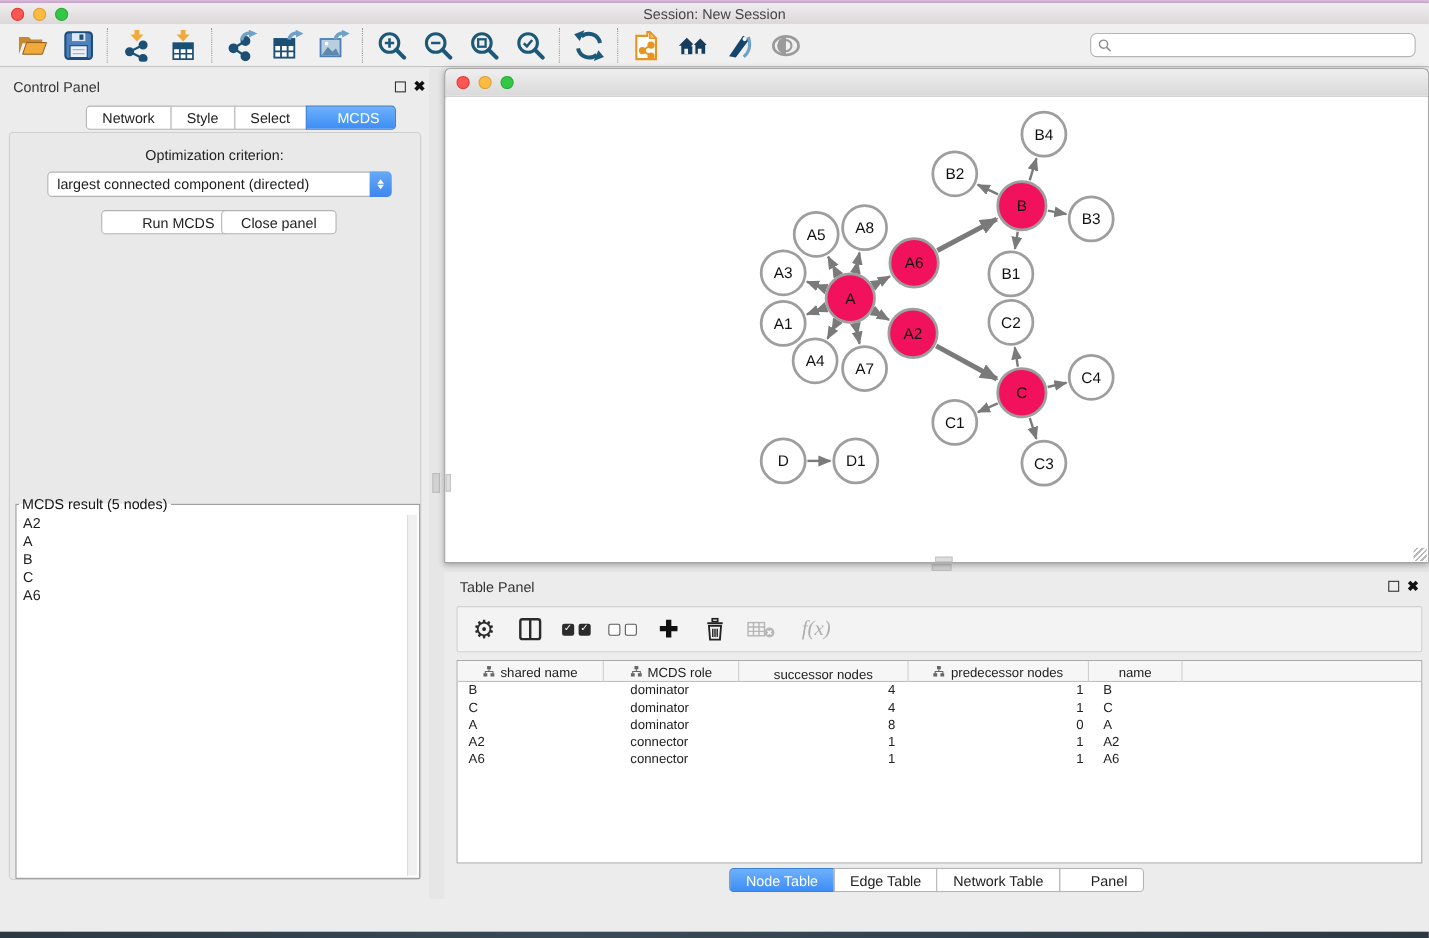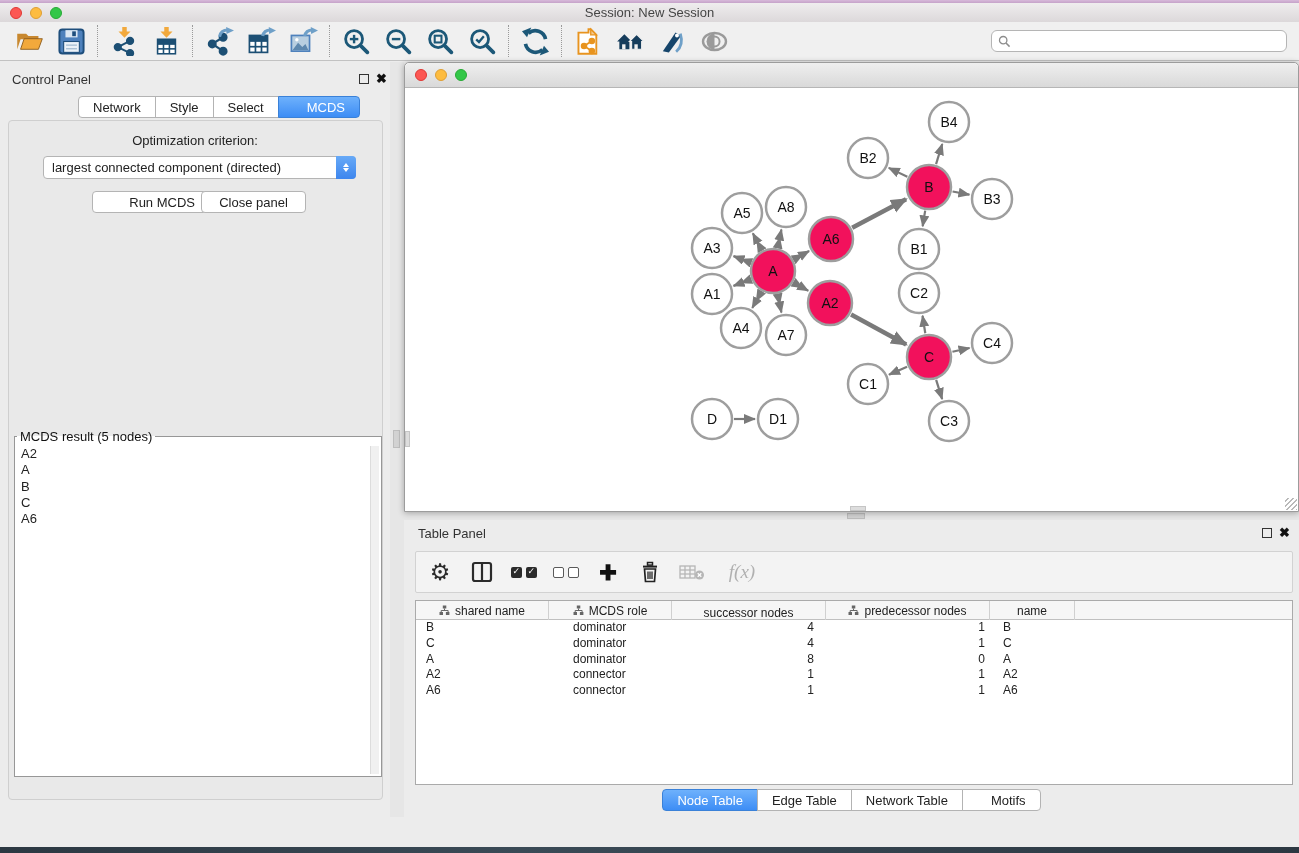--- a/index.html
+++ b/index.html
@@ -74,21 +74,21 @@
   .chev-up { width:0; height:0; border-left:3.5px solid transparent;
     border-right:3.5px solid transparent; border-bottom:4px solid #fff; }
   .chev-dn { width:0; height:0; border-left:3.5px solid transparent;
     border-right:3.5px solid transparent; border-top:4px solid #fff; }
   .mac-btn { background:#fff; border:1px solid #b4b4b4; border-radius:4px;
     height:22px; font-size:13px; font-family:"Liberation Sans",sans-serif;
     color:#222; padding:0 12px; }
   #run-btn { left:92px; top:129px; width:116px;text-align:right; }
   #closepanel-btn { left:201px; top:129px; width:105px; }
 
-  #result-box { left:14px; top:367px; width:368px; height:348px;
+  #result-box { left:14px; top:389px; width:368px; height:348px;
     border:1px solid #979797; background:#fff; }
   #result-box legend { font-size:13px; color:#111; padding:0 3px; margin-left:2px; }
   #result-list { position:absolute; left:2px; top:2px; bottom:2px; right:12px;
     font-size:13px; line-height:16.3px; padding-left:4px; overflow:hidden; }
   #result-scroll { position:absolute; top:2px; bottom:2px; right:2px; width:9px;
     background:#f0f0f0; border-left:1px solid #dcdcdc; }
 
   
   #v-gutter { left:390px; top:62px; width:14px; height:755px; background:#e6e6e6; }
   #v-gutter .handle { position:absolute; left:3px; top:368px; width:7px; height:18px;
@@ -666,21 +666,21 @@
           <div class="td a-r1" style="width: 164px;">1</div>
           <div class="td a-l2" style="width: 85px;">A6</div>
         </div>
       </div>
   </div>
 
   <div class="abs seg" id="tp-tabs">
       <button class="seg-btn active">Node Table</button>
       <button class="seg-btn">Edge Table</button>
       <button class="seg-btn">Network Table</button>
-      <button class="seg-btn">Motifs</button>
+      <button class="seg-btn">Panel</button>
     </div>
 </div>
 
 <div id="statusbar" class="abs">
   <div id="list-btn">
     <svg width="16" height="14" viewBox="0 0 16 14">
       <g fill="#333">
         <rect x="1" y="1" width="2.6" height="2.6"></rect>
           <rect x="1" y="5.7" width="2.6" height="2.6"></rect>
           <rect x="1" y="10.4" width="2.6" height="2.6"></rect>

